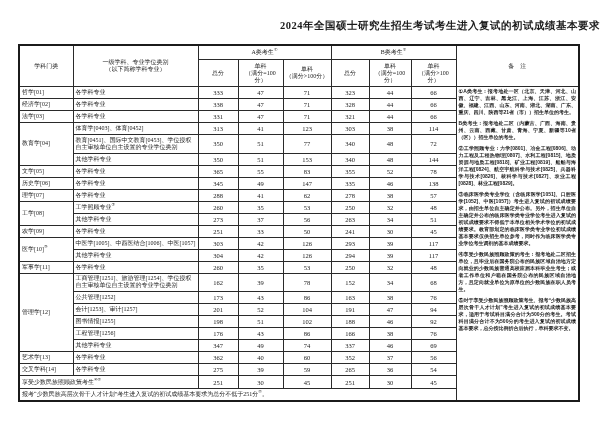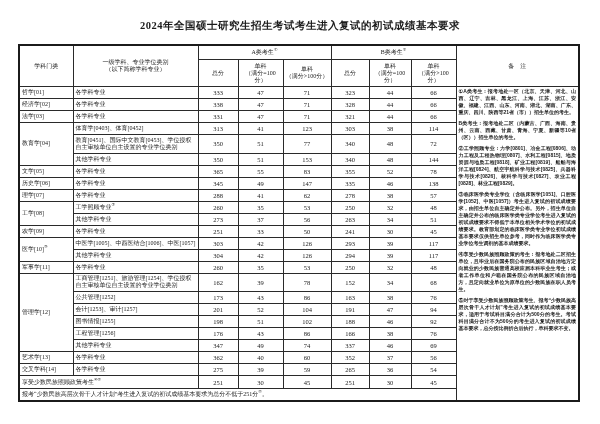--- a/index.html
+++ b/index.html
@@ -1,19 +1,19 @@
 <!DOCTYPE html>
 <html><head>
 <meta charset="utf-8">
 <style>
   html,body{margin:0;padding:0;}
   body{background:#e8e8e8;}
   .doc{position:relative;width:600px;height:424px;background:#ffffff;overflow:hidden;
        font-family:"Liberation Serif",serif;color:#1b1b1b;}
-  .title{position:absolute;top:19px;left:0;width:100%;text-align:center;
+  .title{position:absolute;top:19px;left:0;width:100%;text-align:right;
          font-size:10.5px;font-weight:bold;letter-spacing:.5px;}
   table.score{position:absolute;left:18px;top:44px;width:560px;height:358px;
          border-collapse:collapse;table-layout:fixed;
          border:2px solid #1b1b1b;}
   table.score th,table.score td{border:0.8px solid #2a2a2a;padding:1px 2px;
          font-weight:normal;overflow:hidden;}
   thead th{text-align:center;font-size:6px;line-height:7px;}
   tr.group-row th{height:11px;}
   tr.sub-row th{height:24px;}
   td.cat{font-size:6px;text-align:left;padding-left:3px;line-height:7px;}

